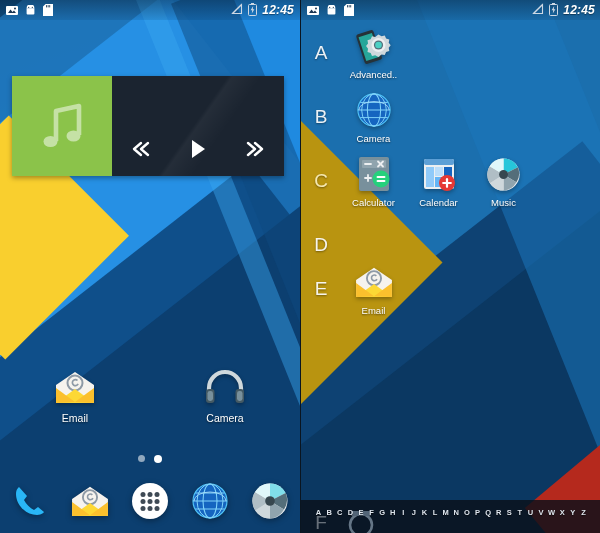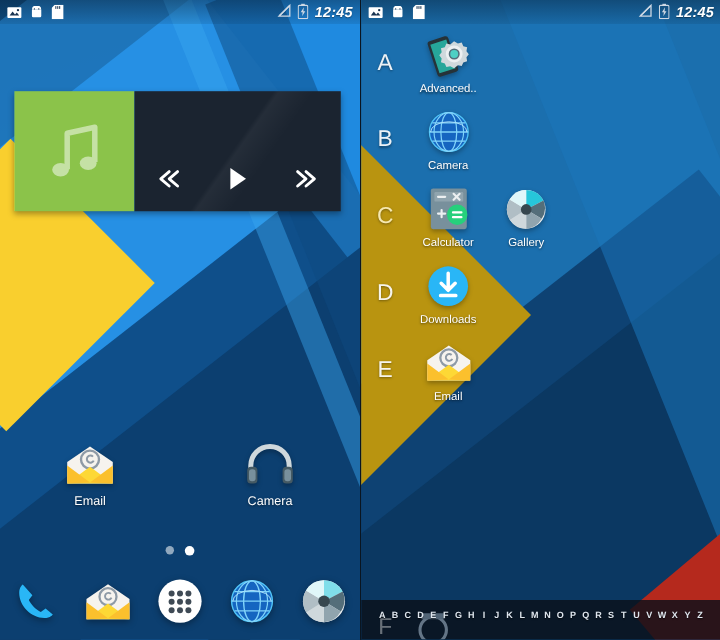--- a/index.html
+++ b/index.html
@@ -437,55 +437,61 @@
                 <circle cx="24" cy="23" r="8.5" fill="#26d07c"></circle>
                 <g stroke="#fff" stroke-width="1.9" stroke-linecap="round">
                   <line x1="20.5" y1="21" x2="27.5" y2="21"></line>
                   <line x1="20.5" y1="25" x2="27.5" y2="25"></line>
                 </g>
               </svg>
             </div>
             <span class="dapp-lbl">Calculator</span>
           </div>
 
+          <div class="dapp">
+            <div class="dapp-ico">
+              <svg width="34" height="34" viewBox="0 0 34 34">
+                <rect x="2" y="2" width="30" height="30" rx="2" fill="#eceff1"></rect>
+                <rect x="2" y="2" width="30" height="6" rx="2" fill="#5c9fd6"></rect>
+                <rect x="4" y="10" width="8" height="20" fill="#90caf9"></rect>
+                <rect x="13" y="10" width="8" height="9" fill="#bbdefb"></rect>
+                <rect x="22" y="10" width="8" height="20" fill="#1565c0"></rect>
+                <rect x="13" y="20" width="8" height="10" fill="#64b5f6"></rect>
+                <circle cx="25" cy="26" r="8" fill="#e53935"></circle>
+                <g stroke="#fff" stroke-width="2.2" stroke-linecap="round">
+                  <line x1="25" y1="22.2" x2="25" y2="29.8"></line>
+                  <line x1="21.2" y1="26" x2="28.8" y2="26"></line>
+                </g>
+              </svg>
+            </div>
+            <span class="dapp-lbl">Calendar</span>
+          </div>
 
           <div class="dapp">
             <div class="dapp-ico">
               <svg width="35" height="35" viewBox="0 0 38 38">
                 <circle cx="19" cy="19" r="17.5" fill="#eceff1"></circle>
                 <path d="M19 1.5 A17.5 17.5 0 0 1 34.6 11 L19 19 Z" fill="#26c6da"></path>
                 <path d="M34.6 11 A17.5 17.5 0 0 1 33 27.5 L19 19 Z" fill="#546e7a"></path>
                 <path d="M33 27.5 A17.5 17.5 0 0 1 19 36.5 L19 19 Z" fill="#90a4ae"></path>
                 <path d="M19 36.5 A17.5 17.5 0 0 1 4.2 28.5 L19 19 Z" fill="#cfd8dc"></path>
                 <path d="M4.2 28.5 A17.5 17.5 0 0 1 4 10 L19 19 Z" fill="#b0bec5"></path>
                 <path d="M4 10 A17.5 17.5 0 0 1 19 1.5 L19 19 Z" fill="#e0f7fa"></path>
                 <circle cx="19" cy="19" r="4.8" fill="#37474f"></circle>
               </svg>
             </div>
-            <span class="dapp-lbl">Gallery</span>
+            <span class="dapp-lbl">Music</span>
           </div>
 
 
         </div>
       </div>
 
       <div class="sect">
         <div class="sect-letter">D</div>
-        <div class="sect-apps">
-          <div class="dapp">
-            <div class="dapp-ico">
-              <svg width="35" height="35" viewBox="0 0 36 36">
-                <circle cx="18" cy="18" r="17" fill="#29b6f6"></circle>
-                <path d="M18 7 L18 19 M12 15.5 L18 21.5 L24 15.5" fill="none" stroke="#fff" stroke-width="3" stroke-linecap="round" stroke-linejoin="round"></path>
-                <rect x="10" y="24.5" width="16" height="3" rx="1.4" fill="#fff"></rect>
-              </svg>
-            </div>
-            <span class="dapp-lbl">Downloads</span>
-          </div>
-        </div>
       </div>
 
       <div class="sect">
         <div class="sect-letter">E</div>
         <div class="sect-apps">
           <div class="dapp">
             <div class="dapp-ico">
               <svg width="40" height="34" viewBox="0 0 42 36">
                 <path d="M2 34 L2 16 L21 3 L40 16 L40 34 Z" fill="#f6f3ee"></path>
                 <circle cx="21" cy="14" r="7.5" fill="none" stroke="#8e9aa6" stroke-width="2"></circle>

